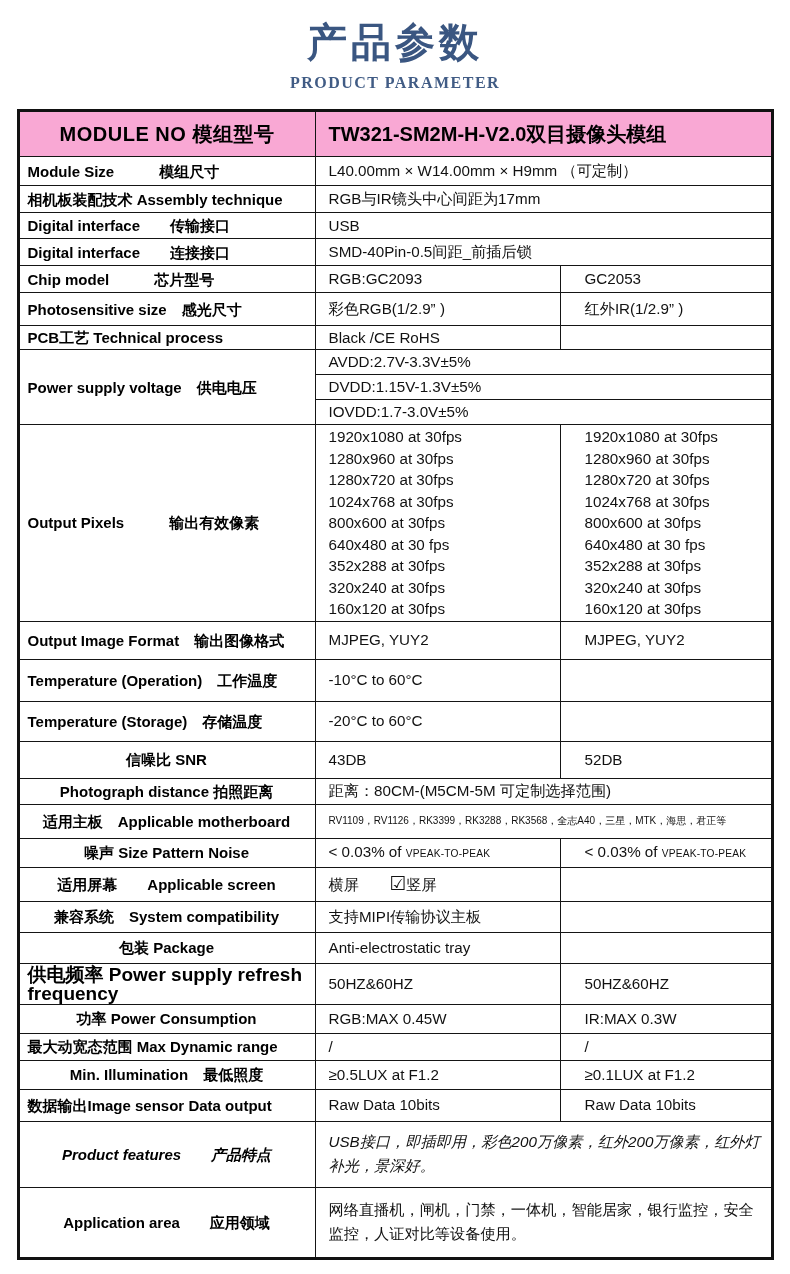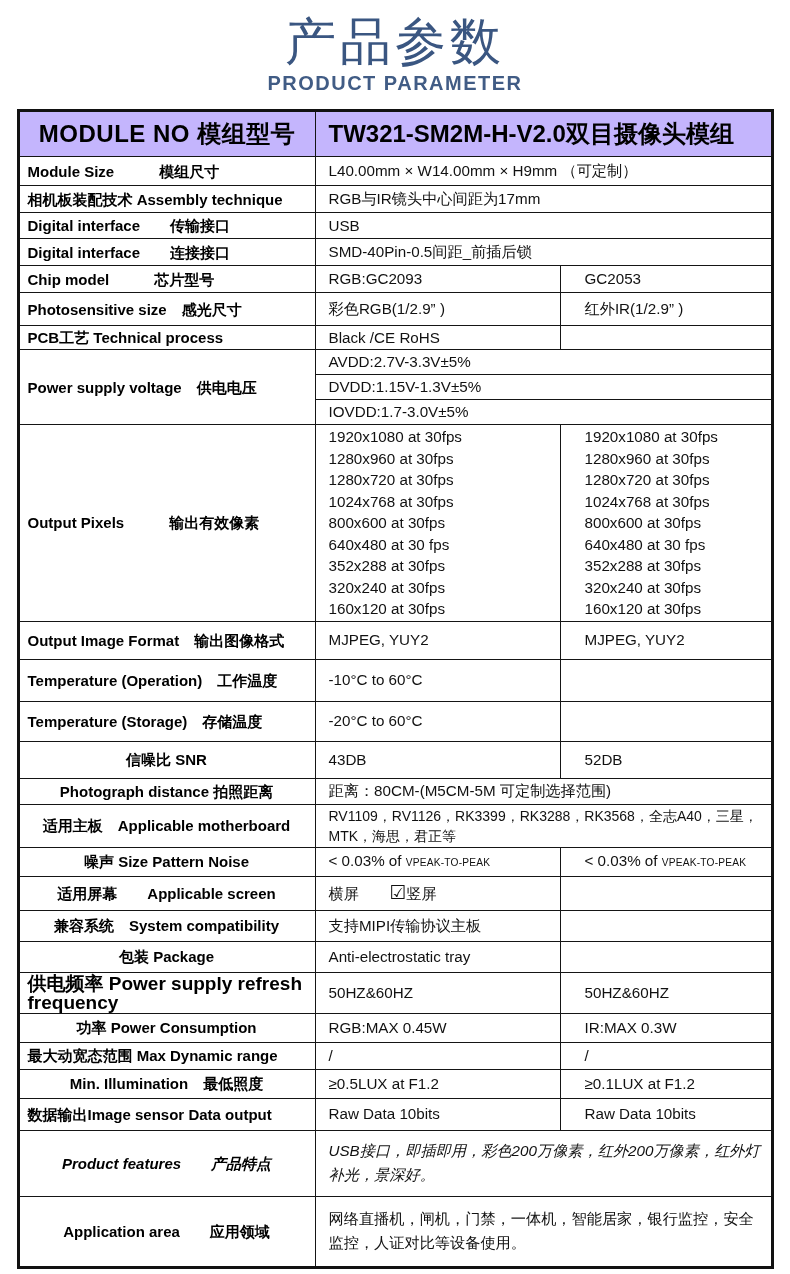--- a/index.html
+++ b/index.html
@@ -3,51 +3,51 @@
 <meta charset="utf-8">
 <style>
   html,body{margin:0;padding:0;background:#ffffff;}
   body{
     width:790px;height:1274px;overflow:hidden;
     font-family:"Liberation Sans","DejaVu Sans",sans-serif;
     color:#000;
   }
   .title-wrap{ text-align:center; padding-top:16px; }
   .title-cn{
-    font-size:51px; font-weight:400; color:#3a5681; letter-spacing:4px;
+    font-size:40px; font-weight:700; color:#3a5681; letter-spacing:4px;
     line-height:52px;
   }
   .title-en{
-    font-size:20px; font-weight:600; color:#415c85; letter-spacing:1.5px;
-    margin-top:4px; line-height:22px;
+    font-size:16px; font-weight:600; color:#415c85; letter-spacing:1.5px;
+    margin-top:4px; line-height:22px;font-family:Liberation Serif, serif;
   }
   table.spec{
     border-collapse:collapse; table-layout:fixed;
     width:754px; margin:15px auto 0 auto;
     border:3px solid #111;
   }
   col.c-label{width:297px;} col.c-v1{width:245px;} col.c-v2{width:212px;}
   th,td{ border:1.6px solid #151515; overflow:hidden; vertical-align:middle; }
   thead th{
-    background:#c4b5fd; height:42px; font-size:24px; font-weight:700; color:#000;
+    background:#f9a8d4; height:42px; font-size:20px; font-weight:700; color:#000;
   }
   th.hlab{ text-align:center; letter-spacing:0.5px; }
   th.hval{ text-align:left; padding-left:13px; }
   td.lab{
     font-weight:700; font-size:15px; padding-left:8px; text-align:left;
     white-space:pre-wrap; line-height:19px;
   }
   td.lab.center{ text-align:center; padding-left:0; }
   td.lab.lsmall{ font-size:19px; }
   td.val{
     font-weight:400; font-size:15.2px; color:#111; padding-left:13px;
     text-align:left; line-height:20px;
   }
   td.val.c2{ padding-left:24px; }
-  td.val.small{ font-size:14px; }
+  td.val.small{ font-size:10px; }
   td.val .tiny{ font-size:10.2px; letter-spacing:0.2px; }
   td.val .check{ font-size:19px; font-weight:700; }
   td.val div.resline{ line-height:21.5px; }
   td.val.wrap{ line-height:24px; padding-top:6px; padding-bottom:6px; padding-right:10px; }
 </style>
 </head>
 <body>
 
 <div class="title-wrap">
   <div class="title-cn">产品参数</div>

